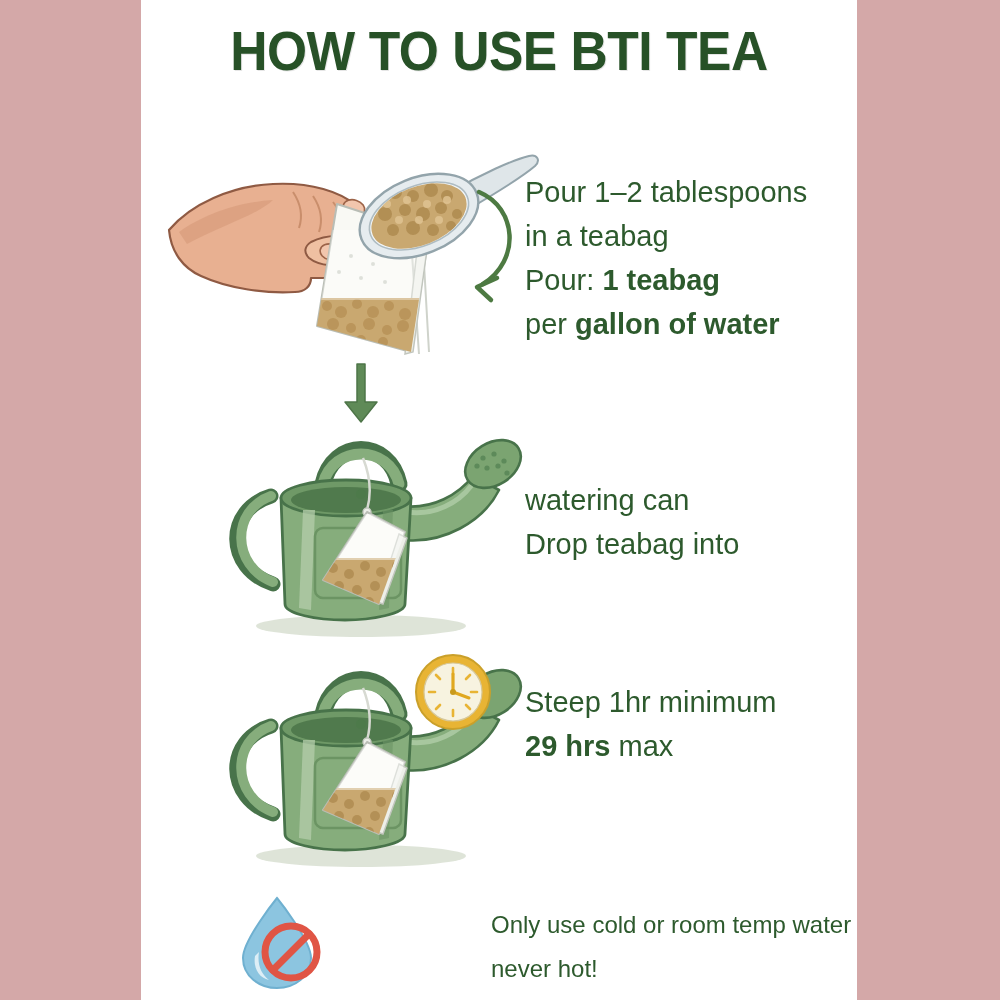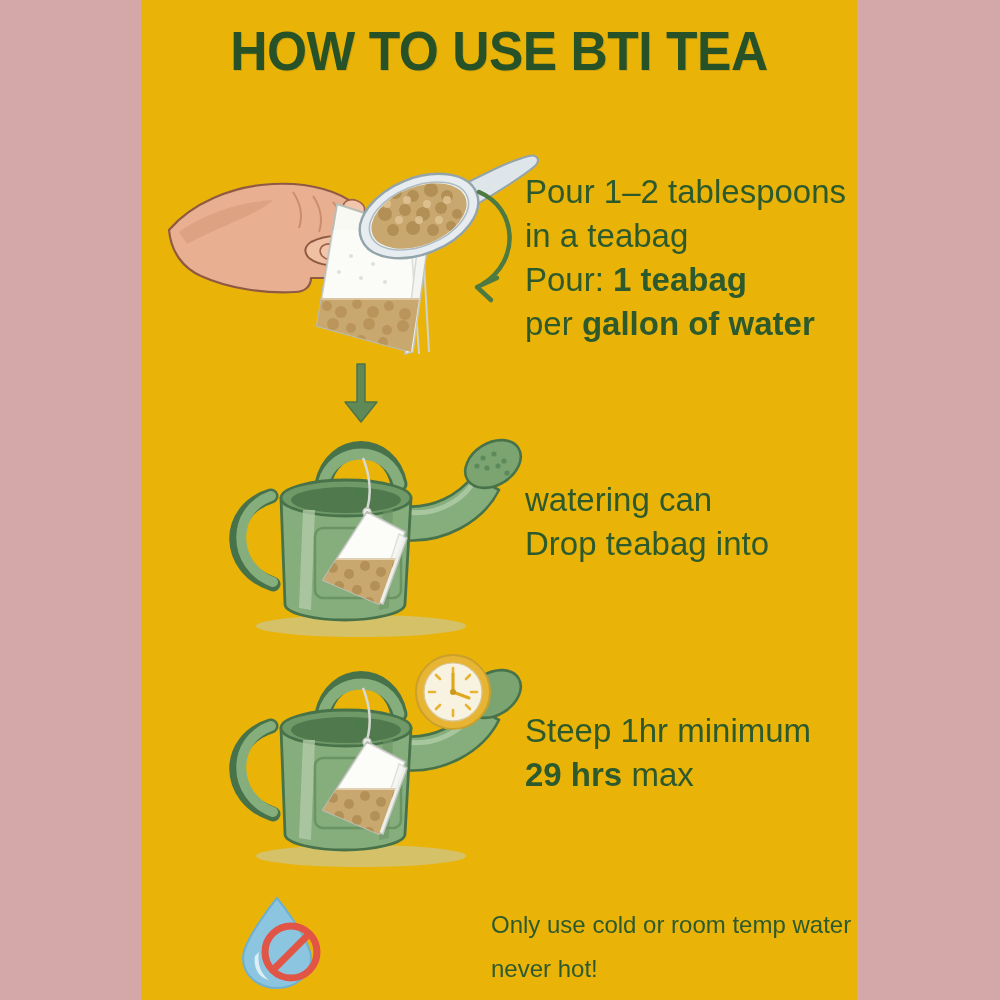--- a/index.html
+++ b/index.html
@@ -9,40 +9,40 @@
     font-family:"Liberation Sans", sans-serif;
   }
   #poster {
     position:relative;
     width:1000px; height:1000px;
     background:#d4a8a8;
   }
   .card {
     position:absolute; left:141px; top:0;
     width:716px; height:1000px;
-    background:#eab308;
+    background:#ffffff;
   }
   .title {
     position:absolute; left:0; top:18px; width:716px;
     text-align:center;
     font-family:"Liberation Sans", sans-serif;
     font-weight:bold;
     font-size:56px;
     letter-spacing:-0.5px;
     color:#275127;
     transform:scaleX(0.92);
     text-shadow:1px 1px 0 rgba(0,0,0,0.10);
     white-space:nowrap;
   }
   
   .step-text {
     position:absolute;
     color:#2d5a2d;
     font-family:"Liberation Sans", sans-serif;
-    font-size:33px;
+    font-size:29px;
     line-height:44px;
     white-space:nowrap;
   }
   .step-text b { font-weight:bold; }
   
   .illus { position:absolute; }
   
   .note {
     position:absolute; left:350px; top:903px;
     color:#2d5a2d;
@@ -314,21 +314,21 @@
             <line x1="259" y1="61" x2="255" y2="57"></line>
             <line x1="225" y1="27" x2="229" y2="31"></line>
           </g>
           <line x1="242" y1="44" x2="242" y2="26" stroke="#e0a81f" stroke-width="3.2" stroke-linecap="round"></line>
           <line x1="242" y1="44" x2="258" y2="50" stroke="#e0a81f" stroke-width="3" stroke-linecap="round"></line>
           <circle cx="242" cy="44" r="3" fill="#c99a1c"></circle>
         </g>
       </svg>
     </div>
 
-    <div class="step-text" style="left:384px; top:709px;">
+    <div class="step-text" style="left:384px; top:680px;">
       <div>Steep 1hr minimum</div>
       <div><b>29 hrs</b><span> max</span></div>
     </div>
 
     <div class="illus" style="left:88px; top:890px; width:110px; height:104px;">
       <svg width="110" height="104" viewBox="0 0 110 104">
         <path d="M48 8 C 48 8, 14 50, 14 68 C 14 86, 30 98, 48 98
                  C 66 98, 82 86, 82 68 C 82 50, 48 8, 48 8 Z" fill="#8cc5e0" stroke="#6fb0d0" stroke-width="2"></path>
         <path d="M30 62 C 28 74, 32 84, 40 90 C 30 88, 24 78, 26 66 Z" fill="#ffffff" opacity="0.7"></path>
         <circle cx="62" cy="62" r="26" fill="none" stroke="#e05545" stroke-width="7"></circle>

